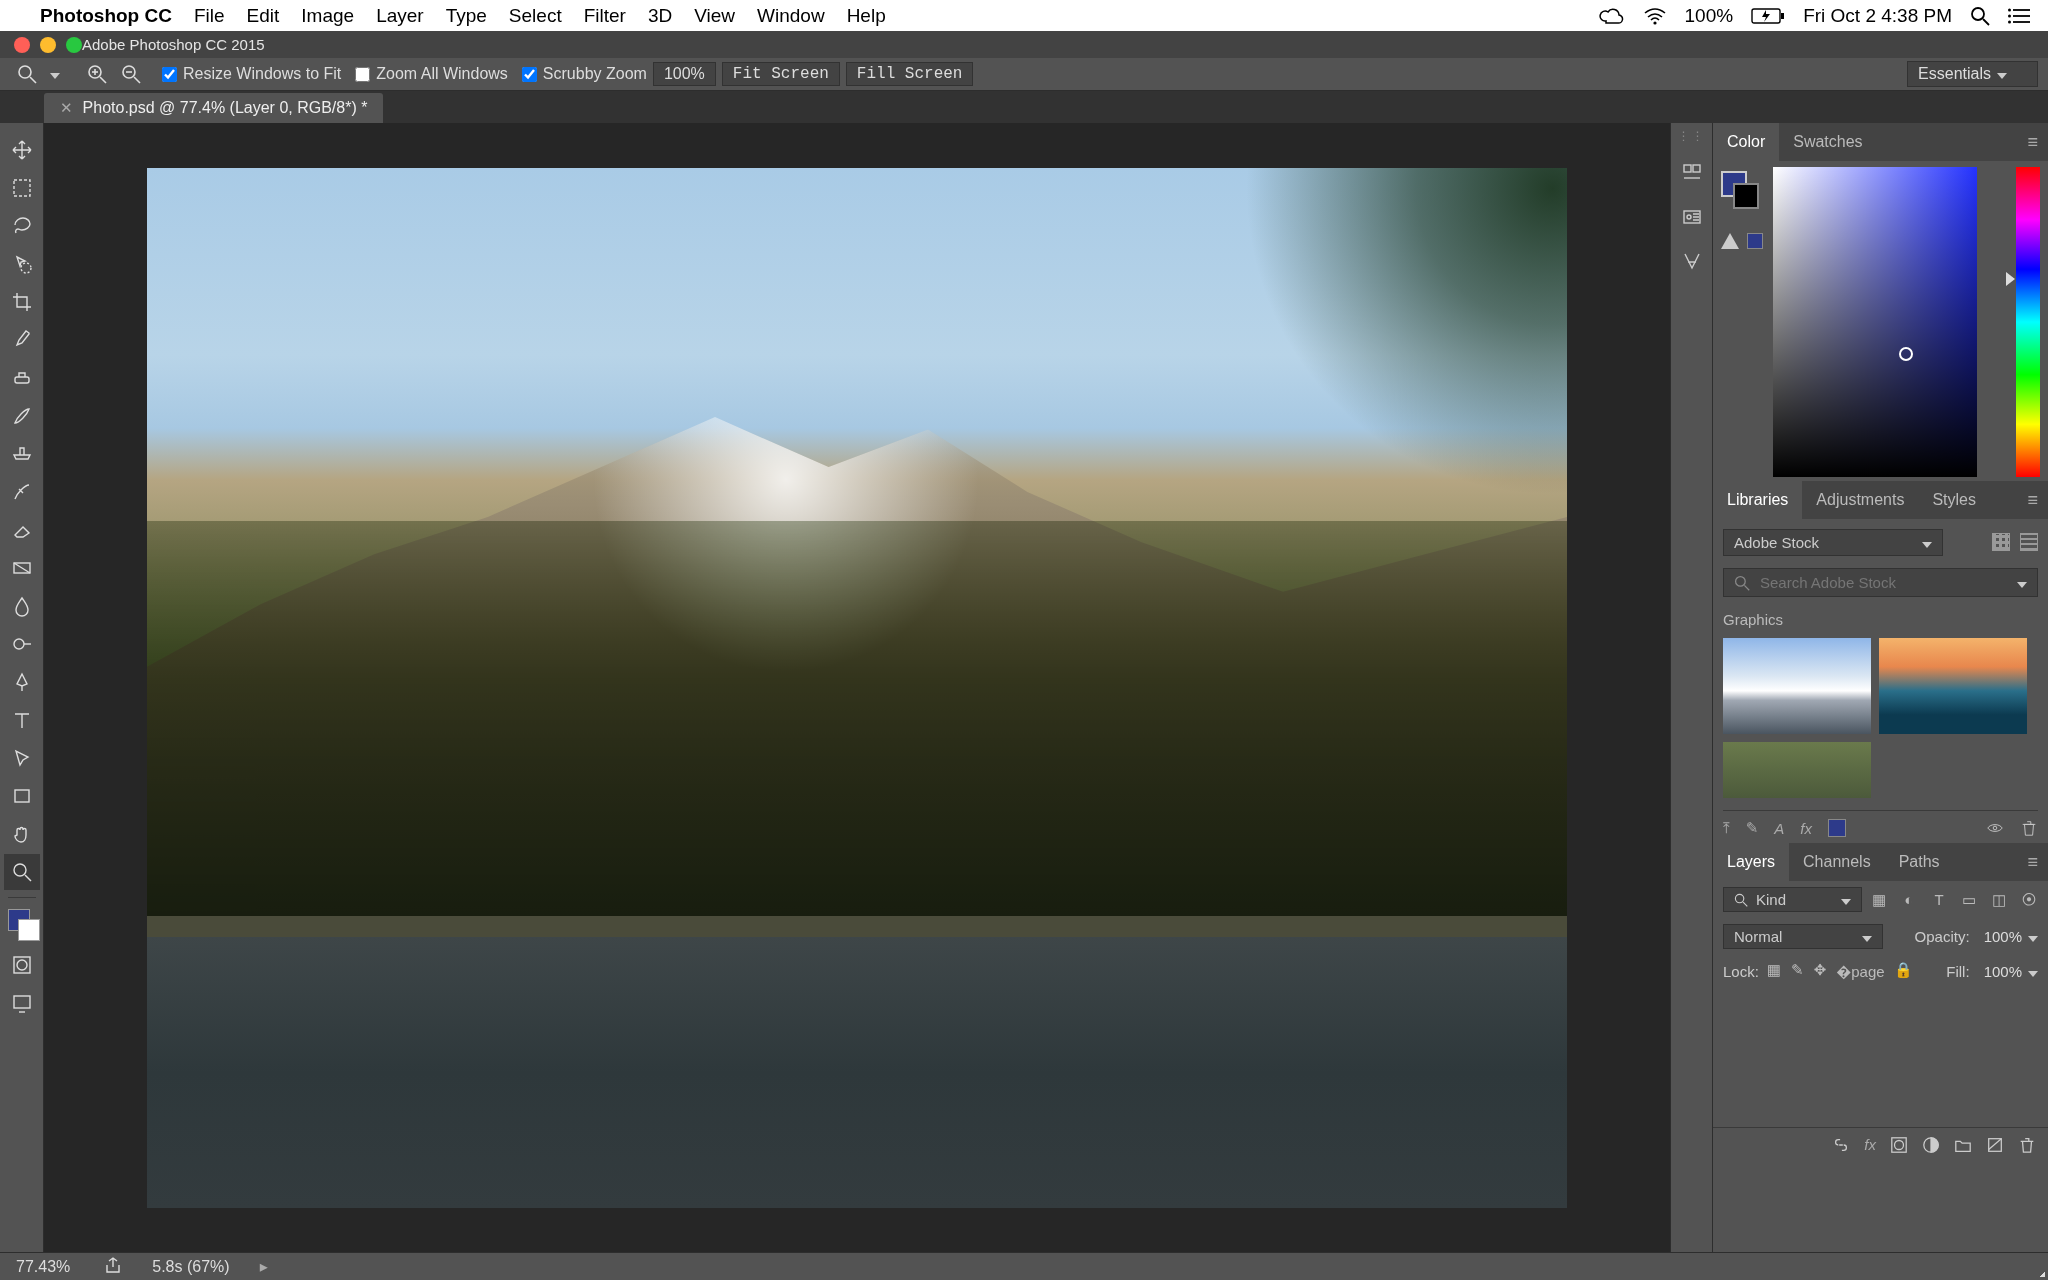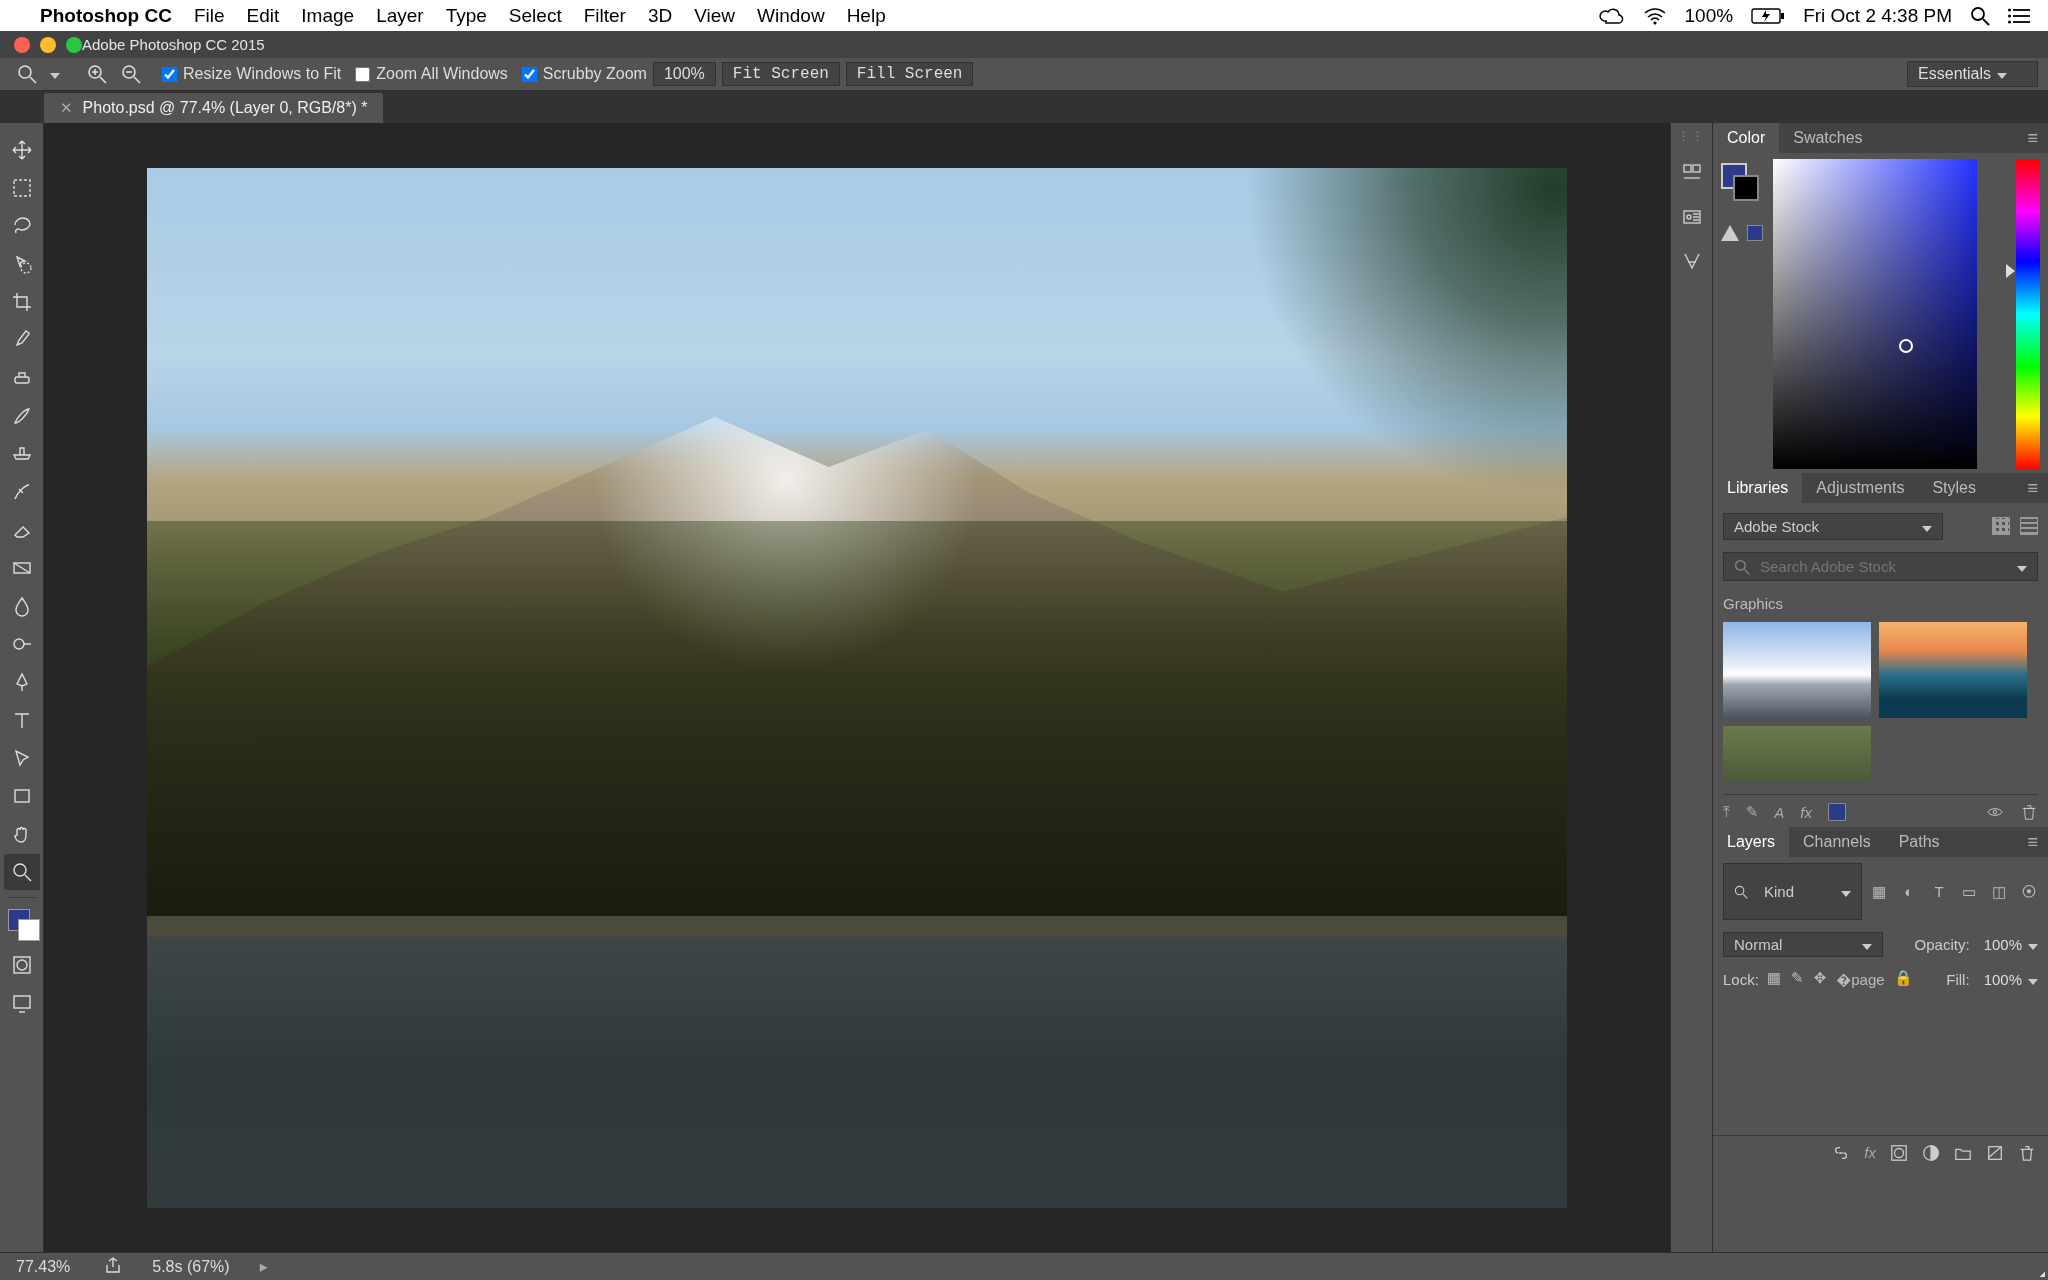--- a/index.html
+++ b/index.html
@@ -58,21 +58,21 @@
   .branch{position:absolute;right:-2%;top:-4%;width:30%;height:60%;background:radial-gradient(circle at 90% 10%,rgba(20,45,20,.9) 0%,rgba(20,45,20,.6) 20%,transparent 45%);}
 
   
   .right-strip { width:42px; background:#535353; border-left:1px solid #2d2d2d; display:flex; flex-direction:column; align-items:center; padding-top:6px; gap:16px;}
   .right-strip .grip { color:#888; font-size:12px; letter-spacing:2px; }
   .rs-icon { width:28px;height:28px;display:flex;align-items:center;justify-content:center;}
   .rs-icon svg{width:22px;height:22px;stroke:#ccc;fill:none;stroke-width:1.4;}
 
   
   .panels-col { width:336px; background:#535353; border-left:1px solid #2d2d2d; display:flex; flex-direction:column; }
-  .panel-tabs { display:flex; align-items:center; background:#434343; height:30px; font-size:16px; }
+  .panel-tabs { display:flex; align-items:center; background:#434343; height:38px; font-size:16px; }
   .panel-tab { padding:0 14px; height:100%; display:flex;align-items:center; color:#bbb; cursor:default;}
   .panel-tab.active { background:#535353; color:#fff; }
   .panel-menu { margin-left:auto; padding:0 10px; color:#aaa; font-size:18px;}
   .panel-body { background:#535353; }
 
   
   .color-body { height:320px; position:relative; }
   .fgbg-swatches { position:absolute; left:8px; top:10px; width:40px; height:40px;}
   .fgbg-swatches .fg{position:absolute;left:0;top:0;width:26px;height:26px;background:#2d3a8a;border:2px solid #ccc;}
   .fgbg-swatches .bg{position:absolute;left:12px;top:12px;width:26px;height:26px;background:#000;border:2px solid #888;}
@@ -98,21 +98,21 @@
   .lib-thumb.t2{background:linear-gradient(180deg,#f4b36b 0%,#e8874d 30%,#2a6f8a 55%,#0c3a50 80%);}
   .lib-thumb.t3{width:148px;height:56px;background:linear-gradient(180deg,#6a7a4c 0%,#4c5a3b 100%);}
   .lib-footer{display:flex;gap:16px;align-items:center;margin-top:12px;color:#aaa;border-top:1px solid #3a3a3a;padding-top:8px;}
   .lib-footer .sq{width:18px;height:18px;background:#2d3a8a;border:1px solid #888;}
   .lib-footer .spacer{flex:1;}
   .lib-footer svg{width:18px;height:18px;stroke:#ccc;fill:none;}
 
   
   .layers-body { font-size:15px; }
   .layers-row { display:flex; align-items:center; gap:8px; padding:6px 10px; }
-  .kind-select{background:#434343;border:1px solid #323232;padding:19px 10px;display:flex;align-items:center;gap:16px;flex:1;}
+  .kind-select{background:#434343;border:1px solid #323232;padding:3px 10px;display:flex;align-items:center;gap:8px;flex:1;}
   .filt-icons{display:flex;gap:12px;color:#bbb;}
   .filt-icons span{width:18px;height:18px;display:inline-flex;align-items:center;justify-content:center;border:1px solid transparent;}
   .blend-select{background:#434343;border:1px solid #323232;padding:3px 10px;width:160px;display:flex;justify-content:space-between;}
   .opfill-lbl{color:#ccc;margin-left:auto;}
   .opfill-val{color:#ddd;margin-left:6px;}
   .lock-icons{display:flex;gap:10px;color:#bbb;}
   .layer-item { display:flex; align-items:center; gap:12px; background:#5e6d82; padding:8px 12px; border-top:1px solid #3a3a3a; border-bottom:1px solid #3a3a3a;}
   .layer-item .eye{width:20px;}
   .layer-item .thumb{width:42px;height:36px;background:linear-gradient(180deg,#a9cbe6 0%,#6e7a4a 50%,#2e3438 100%);border:1px solid #fff;}
   .layer-item .name{color:#fff;}

